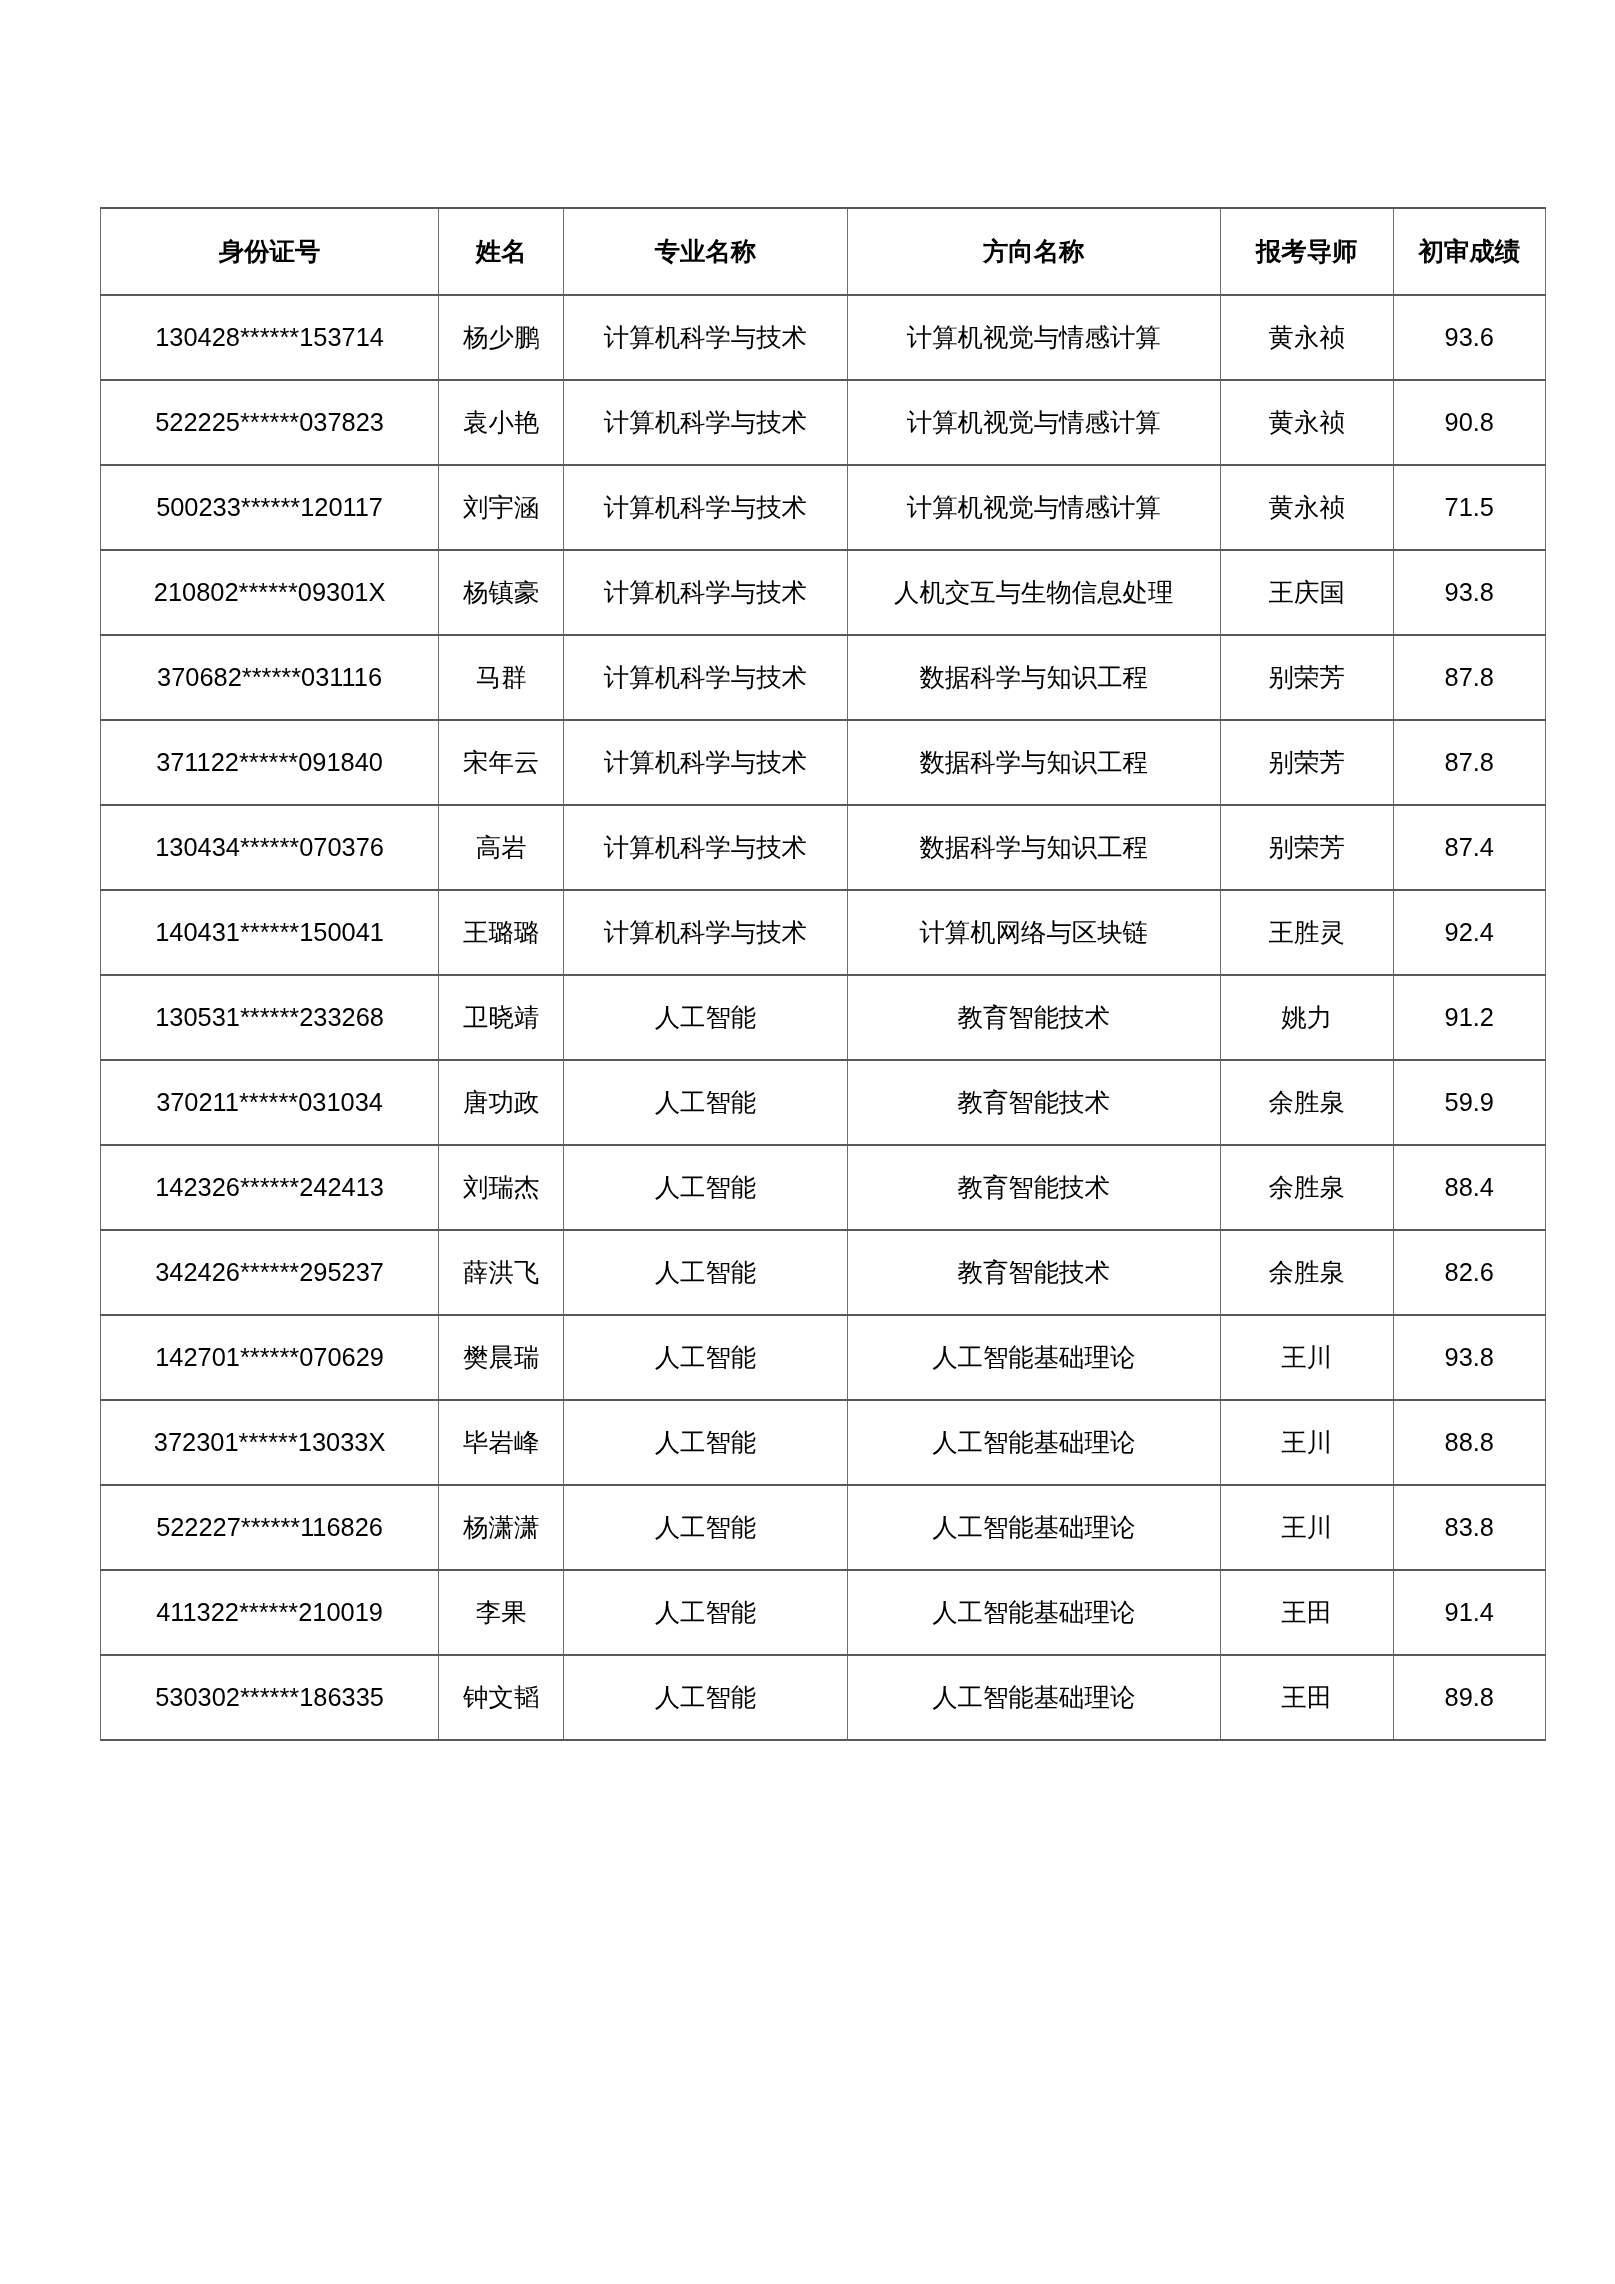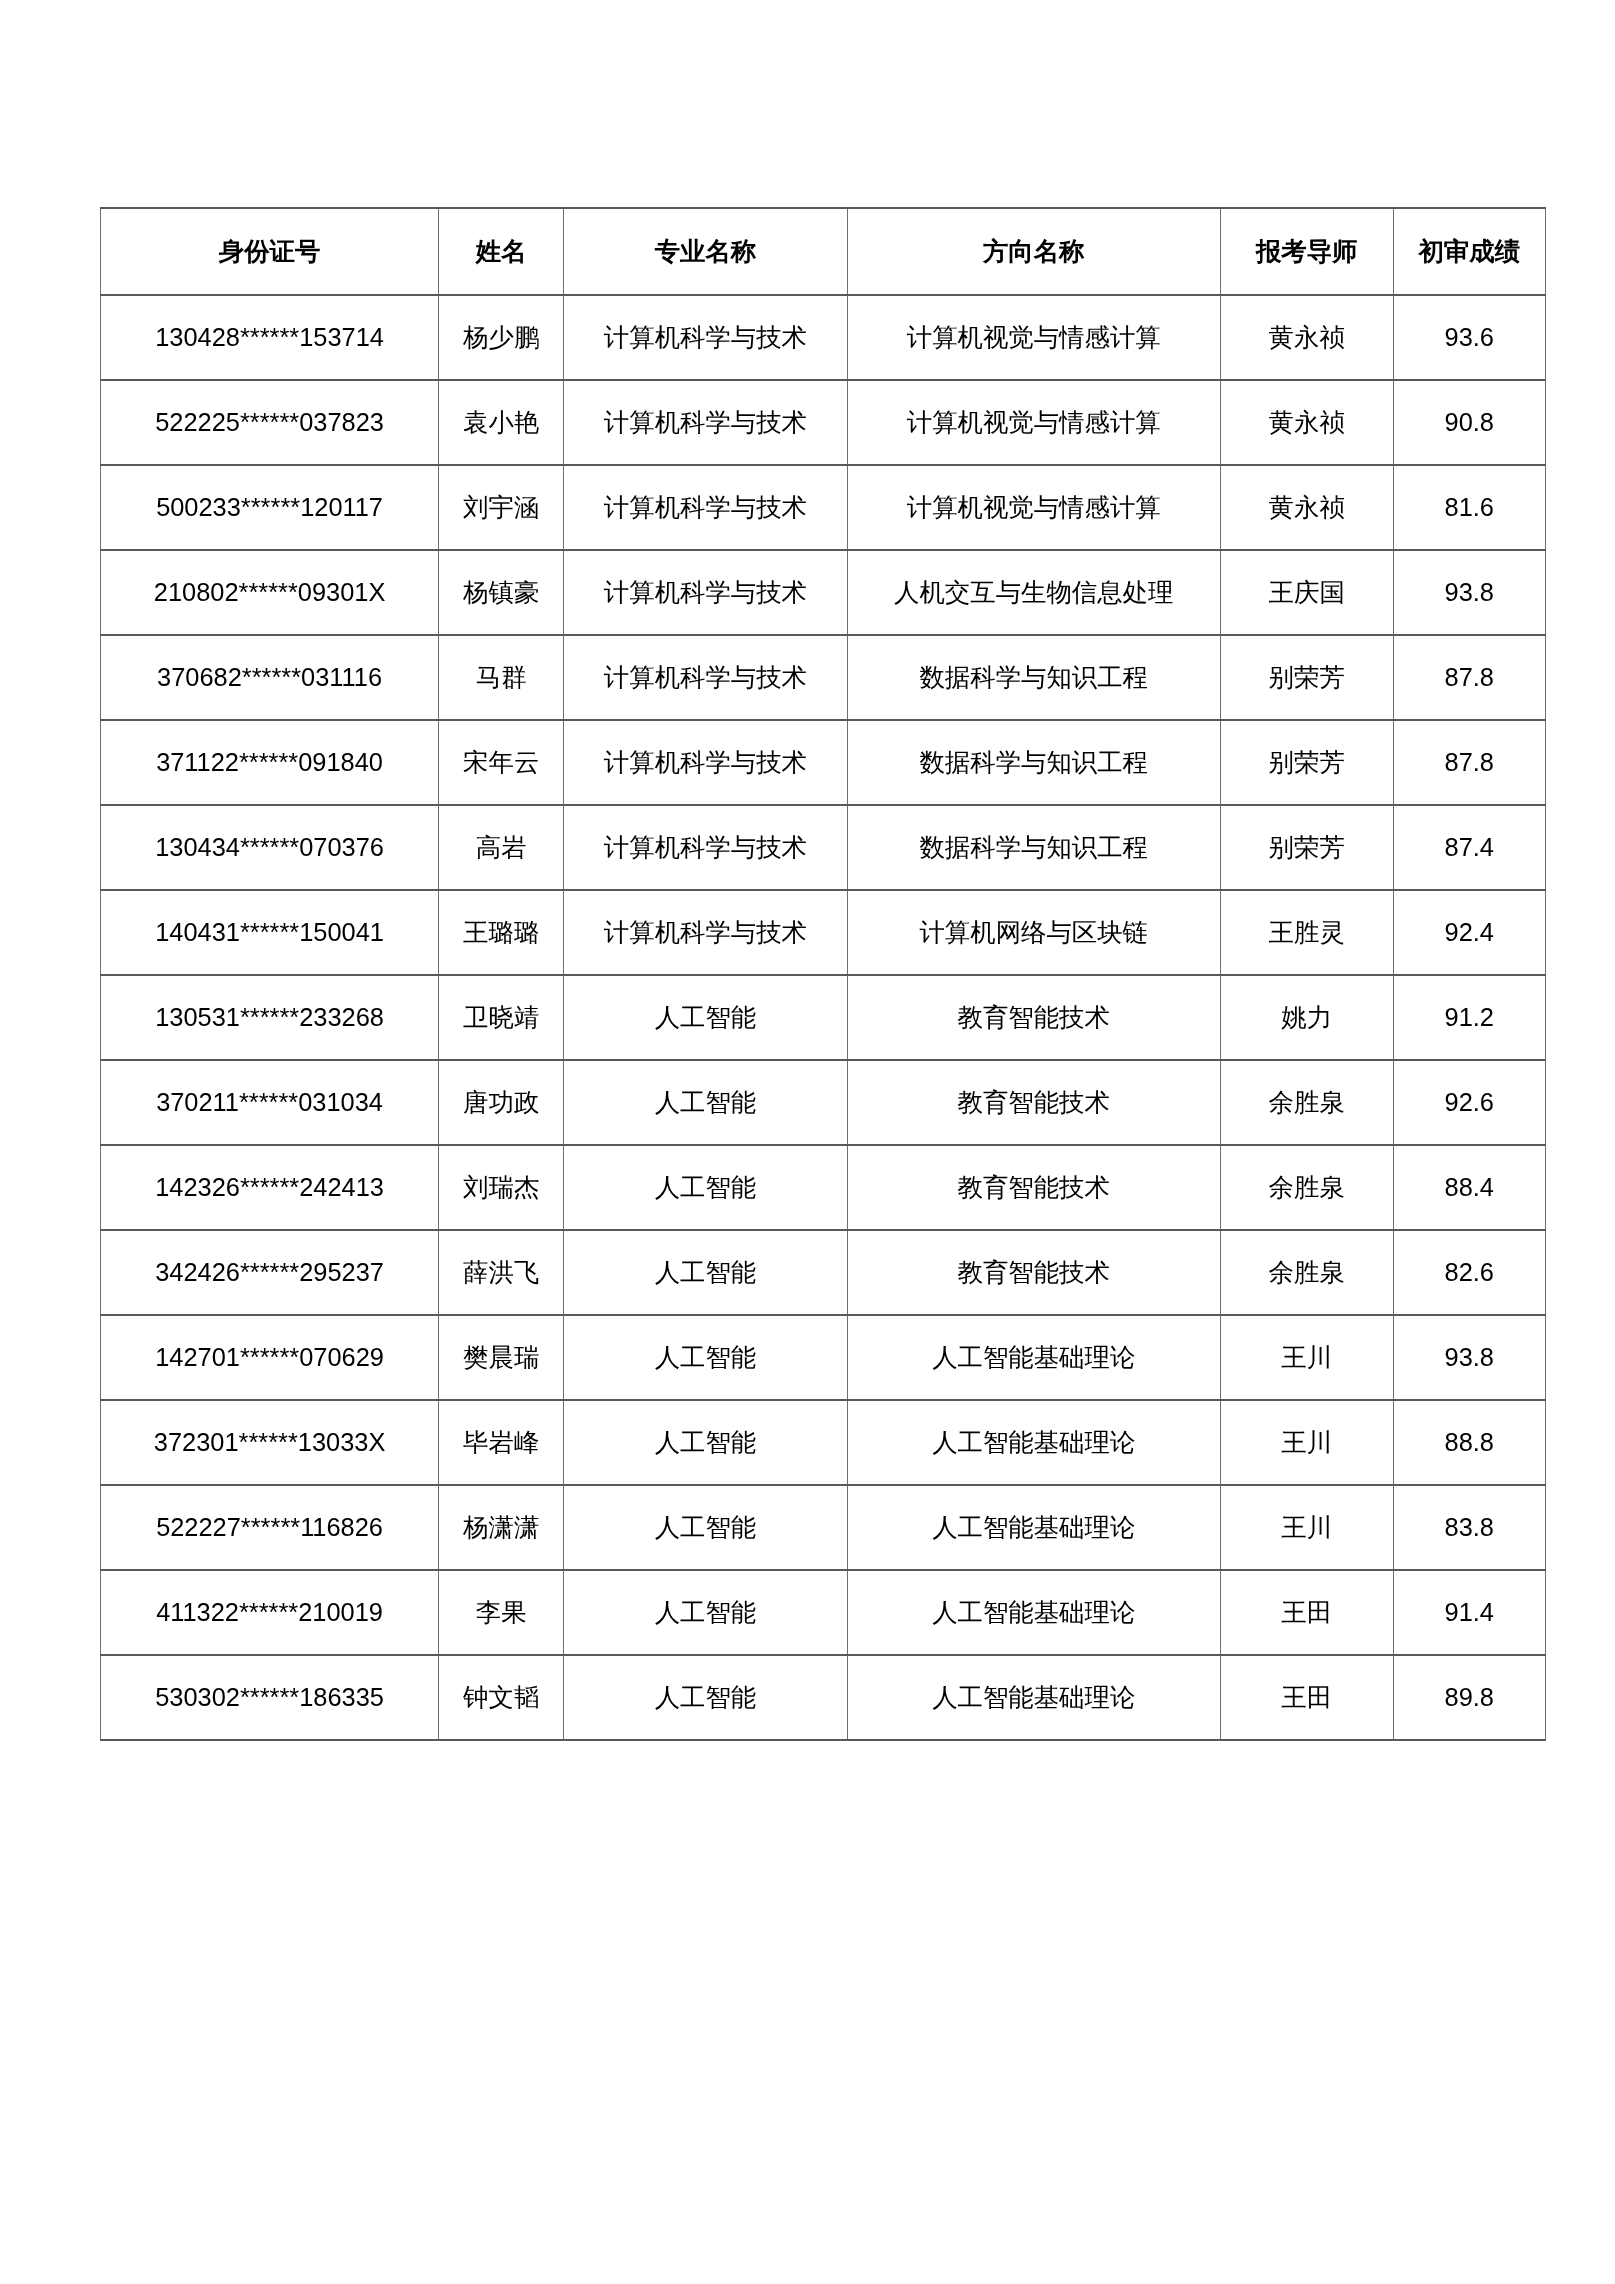--- a/index.html
+++ b/index.html
@@ -92,21 +92,21 @@
           <td>计算机视觉与情感计算</td>
           <td>黄永祯</td>
           <td>90.8</td>
         </tr>
         <tr>
           <td>500233******120117</td>
           <td>刘宇涵</td>
           <td>计算机科学与技术</td>
           <td>计算机视觉与情感计算</td>
           <td>黄永祯</td>
-          <td>81.6</td>
+          <td>71.5</td>
         </tr>
         <tr>
           <td>210802******09301X</td>
           <td>杨镇豪</td>
           <td>计算机科学与技术</td>
           <td>人机交互与生物信息处理</td>
           <td>王庆国</td>
           <td>93.8</td>
         </tr>
         <tr>
@@ -148,21 +148,21 @@
           <td>教育智能技术</td>
           <td>姚力</td>
           <td>91.2</td>
         </tr>
         <tr>
           <td>370211******031034</td>
           <td>唐功政</td>
           <td>人工智能</td>
           <td>教育智能技术</td>
           <td>余胜泉</td>
-          <td>92.6</td>
+          <td>59.9</td>
         </tr>
         <tr>
           <td>142326******242413</td>
           <td>刘瑞杰</td>
           <td>人工智能</td>
           <td>教育智能技术</td>
           <td>余胜泉</td>
           <td>88.4</td>
         </tr>
         <tr>

